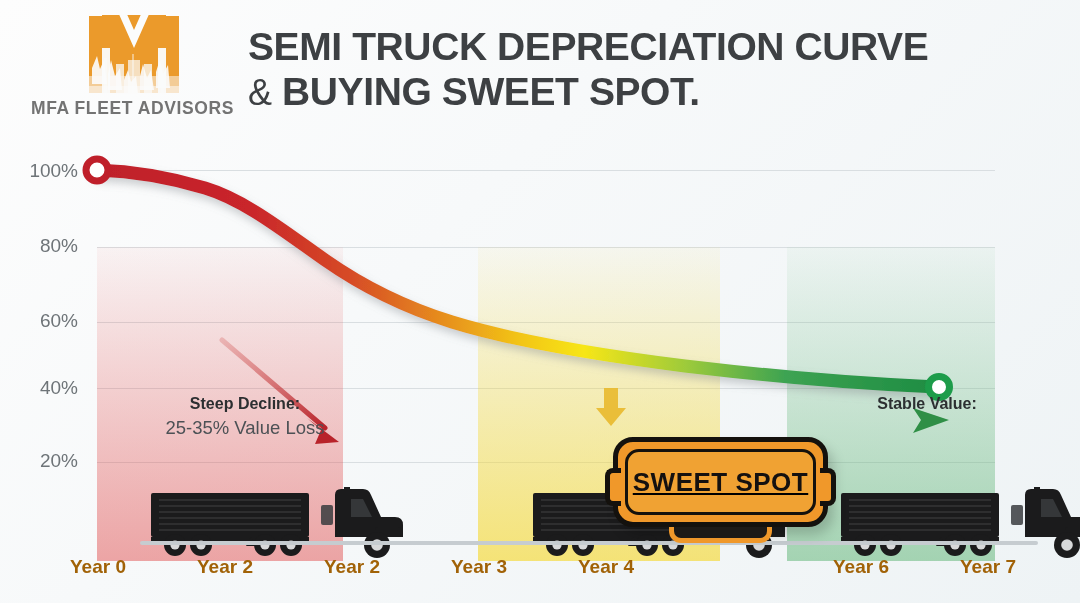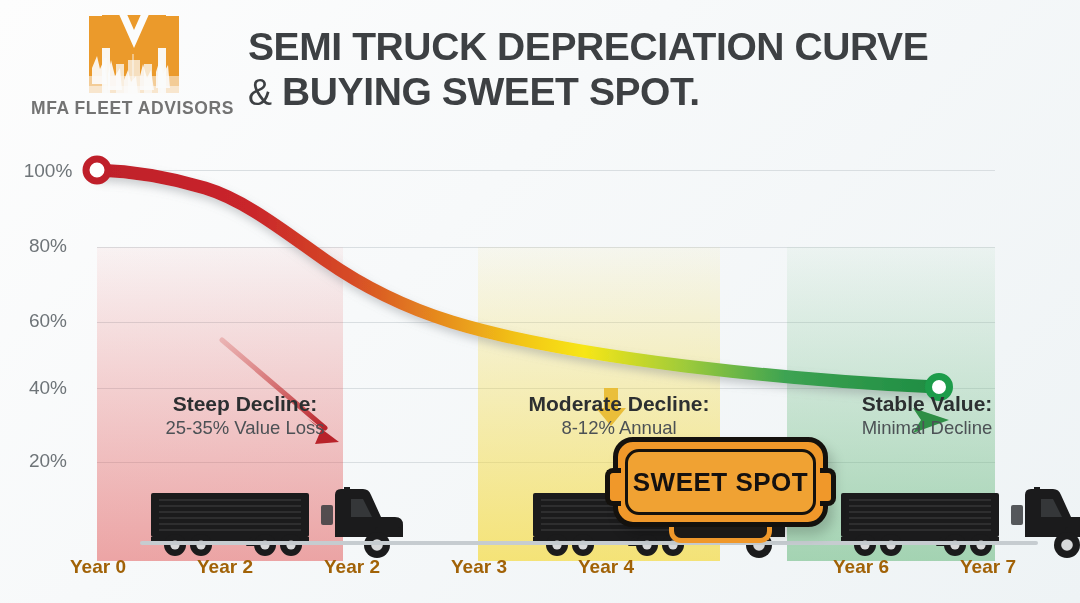--- a/index.html
+++ b/index.html
@@ -24,21 +24,21 @@
   .title-line{
     color:#3d4043;font-weight:bold;font-size:39px;line-height:45px;
     letter-spacing:-0.4px;white-space:nowrap;
   }
   .title-amp{font-weight:normal;font-size:36px;}
 
   
   #plot{position:absolute;left:97px;top:170px;width:898px;height:373px;}
   .gridline{position:absolute;left:0;width:898px;height:1px;background:#d9dee1;}
   .ytick{
-    position:absolute;right:1002px;width:60px;text-align:center;
+    position:absolute;right:1002px;width:60px;text-align:right;
     color:#6e7478;font-size:19px;
   }
   #baseline{
     position:absolute;left:140px;top:541px;width:898px;height:4px;
     background:#c6ccd0;border-radius:2px;
   }
 
   
   .zone{position:absolute;top:77px;bottom:-18px;}
   #zone-red{left:0px;width:246px;
@@ -49,21 +49,21 @@
     background:linear-gradient(to bottom,rgba(90,180,110,0.05),rgba(70,170,95,0.45));}
 
   
   .truck{position:absolute;bottom:-18px;height:78px;}
   #truck-red{left:48px;width:262px;}
   #truck-yellow{left:430px;width:262px;}
   #truck-green{left:738px;width:262px;}
 
   
   .annot{position:absolute;text-align:center;width:260px;}
-  .annot-title{color:#2c2f31;font-weight:bold;font-size:21px;line-height:24px;}
+  .annot-title{color:#2c2f31;font-weight:bold;font-size:16px;line-height:24px;}
   .annot-sub{color:#4c5155;font-size:18.5px;line-height:24px;}
   #annot-red{left:18px;top:222px;}
   #annot-yellow{left:392px;top:222px;}
   #annot-green{left:700px;top:222px;}
 
   
   #curve-svg{position:absolute;left:-20px;top:-20px;width:940px;height:420px;overflow:visible;}
 
   
   #xaxis{position:absolute;left:0;top:552px;width:1080px;height:40px;}
@@ -77,21 +77,21 @@
   #badge-shadow{position:absolute;left:6px;top:8px;width:215px;height:90px;
     background:rgba(0,0,0,0.18);filter:blur(6px);border-radius:22px;}
   #badge-outer{
     position:absolute;left:0;top:0;width:215px;height:90px;
     background:#f0982a;border:5px solid #14110d;border-radius:20px;
   }
   #badge-inner{
     position:absolute;left:7px;top:7px;right:7px;bottom:7px;
     border:3px solid #14110d;border-radius:14px;
     background:#f0a233;
-    display:flex;flex-direction:column;align-items:center;justify-content:center;
+    display:flex;flex-direction:column;align-items:center;justify-content:center;text-decoration:underline;
   }
   .badge-l1{color:#141110;font-weight:bold;font-size:26px;line-height:27px;letter-spacing:0.5px;}
   .badge-l2{color:#141110;font-weight:bold;font-size:21.5px;line-height:24px;letter-spacing:0.3px;}
   #badge-notch-l,#badge-notch-r{
     position:absolute;top:26px;width:16px;height:38px;background:#f0982a;
     border:5px solid #14110d;
   }
   #badge-notch-l{left:-13px;border-right:none;border-radius:8px 0 0 8px;}
   #badge-notch-r{right:-13px;border-left:none;border-radius:0 8px 8px 0;}
   #badge-tab{
@@ -356,28 +356,23 @@
       <g>
         <circle cx="862" cy="237" r="10.5" fill="#ffffff" stroke="#1d9c4a" stroke-width="7"></circle>
       </g>
     </svg>
 
     <div class="annot" id="annot-red">
       <div class="annot-title">Steep Decline:</div>
       <div class="annot-sub">25-35% Value Loss</div>
     </div>
 
-    <div class="annot" id="annot-yellow">
-      <div class="annot-title">Moderate Decline:</div>
-      <div class="annot-sub">8-12% Annual</div>
-    </div>
 
     <div class="annot" id="annot-green">
       <div class="annot-title">Stable Value:</div>
-      <div class="annot-sub">Minimal Decline</div>
     </div>
   </div>
 
   <div id="baseline"></div>
 
   <div id="badge">
     <div id="badge-shadow"></div>
     <div id="badge-tab"></div>
     <div id="badge-outer">
       <div id="badge-notch-l"></div>

